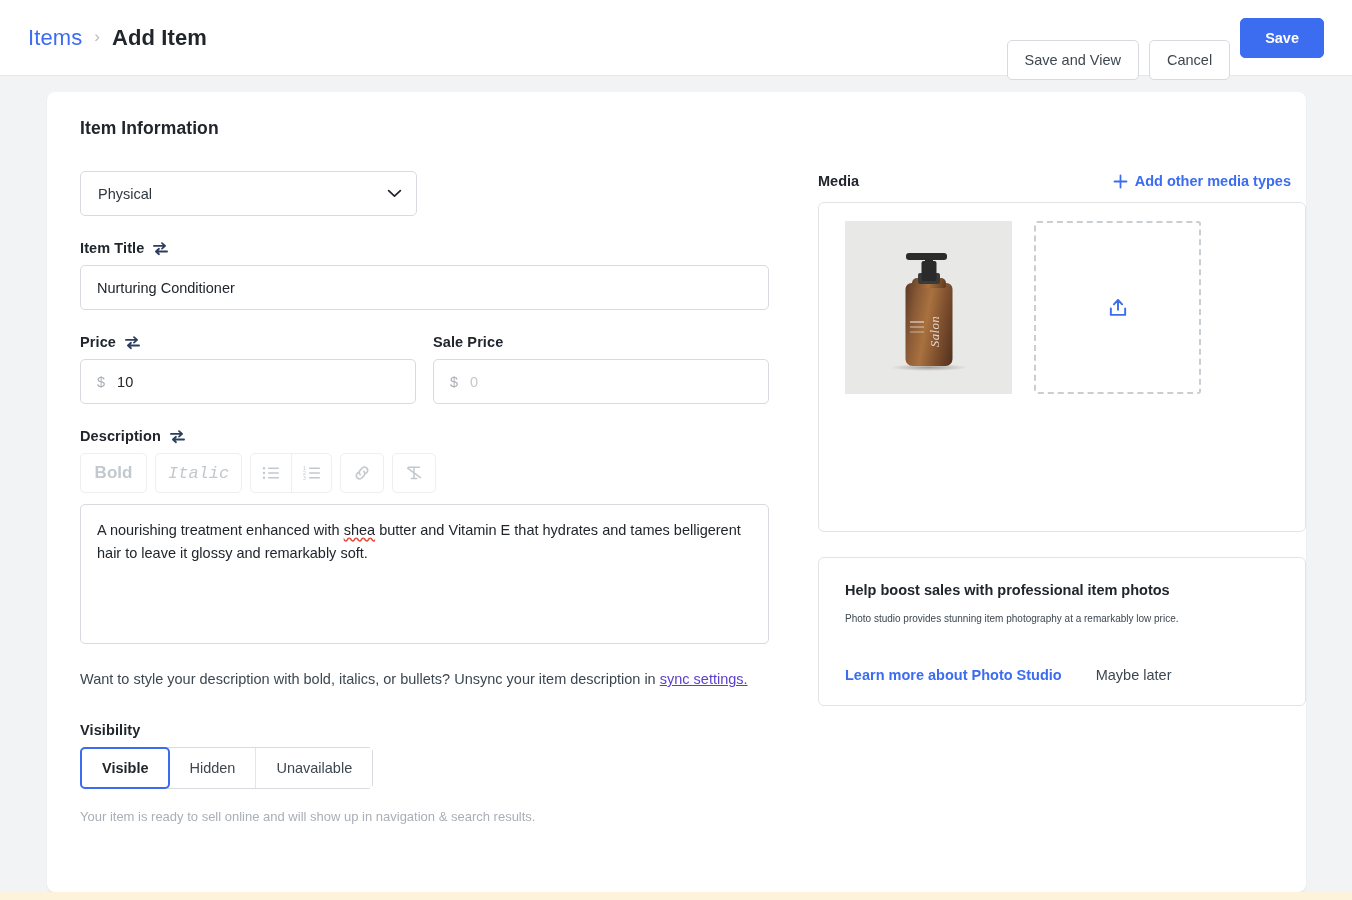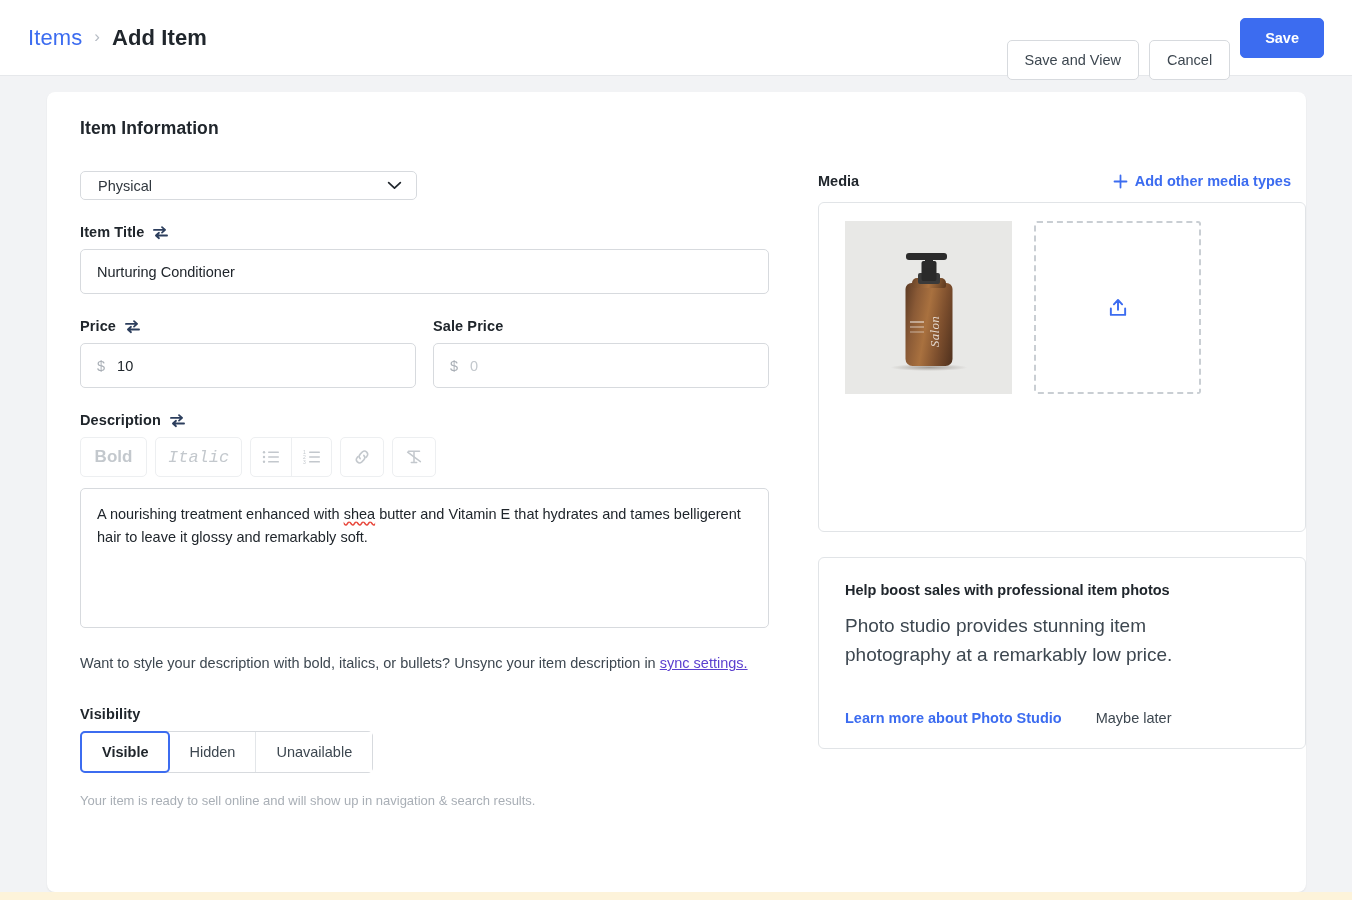--- a/index.html
+++ b/index.html
@@ -83,21 +83,21 @@
     width: 16px; height: 16px; border-radius: 50%;
     border: 1.3px solid #9aa1a9; color: #7b838c;
     font-size: 10.5px; font-weight: 700; font-style: italic;
     display: inline-flex; align-items: center; justify-content: center;
     font-family: "Liberation Serif", serif;
     cursor: pointer; flex: none;
   }
   .icon-sync { width: 17px; height: 15px; flex: none; cursor: pointer; display:block; }
 
   .select-box {
-    width: 337px; height: 29px;
+    width: 337px; height: 45px;
     border: 1px solid #d7dade; border-radius: 5px;
     background: #fff; display: flex; align-items: center;
     padding: 0 14px 0 17px; cursor: pointer;
   }
   .select-value { font-size: 14.5px; color: #30373e; }
   .chev { margin-left: auto; width: 15px; height: 9px; }
 
   .text-input {
     width: 689px; height: 45px;
     border: 1px solid #d7dade; border-radius: 5px;
@@ -260,21 +260,21 @@
   
   .promo {
     width: 488px; margin-top: 25px;
     border: 1px solid #e1e4e7; border-radius: 6px;
     background: #fff; padding: 24px 26px 22px 26px;
   }
   .promo-title {
     font-size: 14.5px; font-weight: 700; color: #20262c; margin-bottom: 13px;
   }
   .promo-body {
-    font-size: 19px; color: #3d4750; line-height: 1.55; width: 378px;
+    font-size: 10px; color: #3d4750; line-height: 1.55; width: 378px;
   }
   .promo-actions { display: flex; align-items: center; gap: 34px; margin-top: 40px; }
   .promo-link { color: #3c6cf0; font-size: 14.5px; font-weight: 600; cursor: pointer; }
   .promo-later { color: #3d4750; font-size: 14.5px; cursor: pointer; }
 
   
   .bottom-strip {
     position: absolute; left: 0; bottom: 0;
     width: 1352px; height: 8px; background: #fdf3da;
   }

